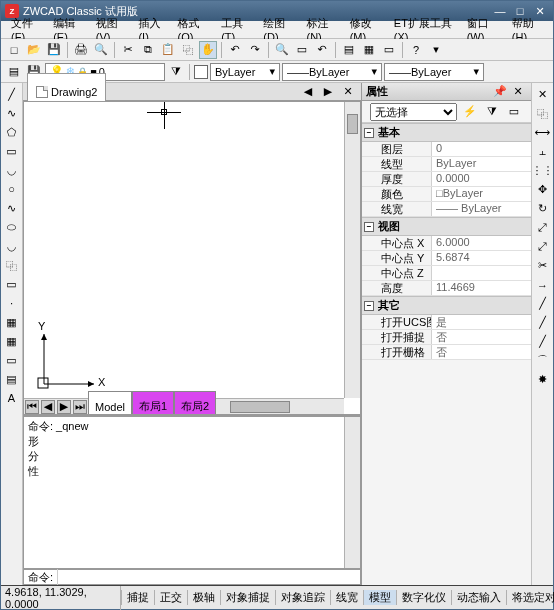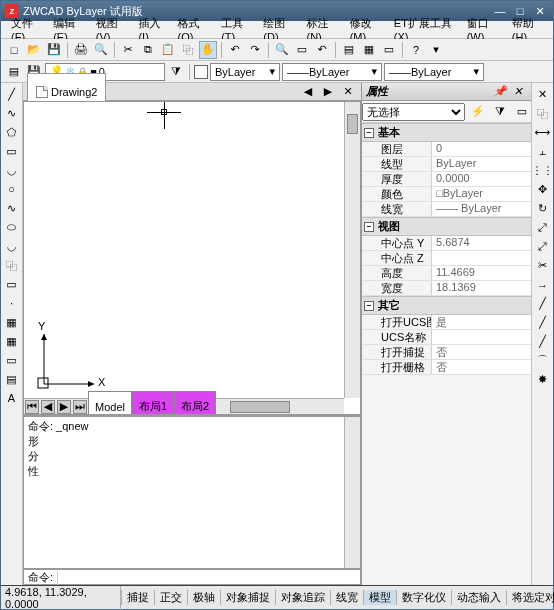--- a/index.html
+++ b/index.html
@@ -37,23 +37,23 @@
 .sbar-v { position:absolute; right:0; top:0; bottom:16px; width:16px; background:#e8e8e8; border-left:1px solid #b0b0b0; }
 .sbar-v .thumb { position:absolute; top:12px; left:2px; right:2px; height:20px; background:#c0c0c0; border:1px solid #888; }
 .sbar-h { position:absolute; left:0; right:16px; bottom:0; height:16px; background:#e8e8e8; border-top:1px solid #b0b0b0; display:flex; align-items:center; }
 .sbar-h .tabs { display:flex; align-items:center; height:100%; }
 .sbar-h .nav { width:14px; height:14px; border:1px solid #888; background:#d0d0d0; margin:0 1px; display:flex; align-items:center; justify-content:center; font-size:8px; cursor:pointer; }
 .sbar-h .sheet { padding:0 6px; border:1px solid #888; background:#fff; height:32px; display:flex; align-items:center; cursor:pointer; }
 .sbar-h .sheet.inactive { background:#d946ef; }
 .sbar-h .track { flex:1; position:relative; margin:0 14px; }
 .sbar-h .hthumb { height:12px; width:60px; background:#c0c0c0; border:1px solid #888; }
 .proppanel { width:170px; background:#f4f4f4; border-left:1px solid #999; display:flex; flex-direction:column; }
-.proppanel .phead { height:18px; background:linear-gradient(#e8e8e8,#d0d0d0); border-bottom:1px solid #999; display:flex; align-items:center; padding:0 4px;font-style:italic; }
+.proppanel .phead { height:18px; background:linear-gradient(#e8e8e8,#d0d0d0); border-bottom:1px solid #999; display:flex; align-items:center; padding:0 4px; }
 .proppanel .phead .t { flex:1; font-weight:bold; }
-.proppanel .selrow { height:22px; display:flex; align-items:center; padding:2px 0; gap:4px; border-bottom:1px solid #ccc; }
+.proppanel .selrow { height:22px; display:flex; align-items:center; padding:2px 8px; gap:4px; border-bottom:1px solid #ccc; }
 .proppanel .selrow select { flex:1; height:18px; font-size:11px; }
 .proppanel .pbody { flex:1; overflow:auto; }
 .pgroup { background:#e0e0e0; border-top:1px solid #c0c0c0; border-bottom:1px solid #c0c0c0; padding:1px 2px; display:flex; align-items:center; font-weight:bold; }
 .pgroup .tgl { width:10px; height:10px; border:1px solid #666; background:#fff; margin-right:4px; display:flex; align-items:center; justify-content:center; font-size:8px; line-height:8px; }
 .prow { display:flex; border-bottom:1px solid #e0e0e0; height:15px; }
 .prow .k { width:70px; padding-left:19px; background:#f4f4f4; border-right:1px solid #d0d0d0; white-space:nowrap; overflow:hidden; }
 .prow .v { flex:1; padding-left:4px; background:#fff; color:#666; white-space:nowrap; overflow:hidden; }
 .rtools { width:22px; background:#f0f0f0; border-left:1px solid #c0c0c0; display:flex; flex-direction:column; padding-top:2px; gap:1px; align-items:center; }
 .cmdarea { height:170px; display:flex; flex-direction:column; border-top:1px solid #999; }
 .cmdout { flex:1; background:#fff; border:1px solid #999; padding:2px 4px; font-family:monospace; font-size:11px; overflow:auto; white-space:pre-wrap; position:relative; }
@@ -68,21 +68,21 @@
 .status .sbtn.active { background:#cde; }
 svg { display:block; }
 </style>
 </head>
 <body>
 
 <div class="window">
 
   <div class="titlebar">
     <div class="logo">Z</div>
-    <div class="title">ZWCAD ByLayer 试用版</div>
+    <div class="title">ZWCAD Classic 试用版</div>
     <div class="wbtn">
         <span>—</span>
       </div>
     <div class="wbtn">
         <span>□</span>
       </div>
     <div class="wbtn">
         <span>✕</span>
       </div>
   </div>
@@ -376,46 +376,42 @@
           </div>
           <div class="prow">
             <div class="k">线宽</div>
             <div class="v">—— ByLayer</div>
           </div>
           <div class="pgroup">
             <span class="tgl">−</span>
             <span>视图</span>
           </div>
           <div class="prow">
+            <div class="k">中心点 X</div>
+            <div class="v">6.0000</div>
+          </div>
+          <div class="prow">
             <div class="k">中心点 Y</div>
             <div class="v">5.6874</div>
           </div>
           <div class="prow">
             <div class="k">中心点 Z</div>
             <div class="v"></div>
           </div>
           <div class="prow">
             <div class="k">高度</div>
             <div class="v">11.4669</div>
-          </div>
-          <div class="prow">
-            <div class="k">宽度</div>
-            <div class="v">18.1369</div>
           </div>
           <div class="pgroup">
             <span class="tgl">−</span>
             <span>其它</span>
           </div>
           <div class="prow">
             <div class="k">打开UCS图标</div>
             <div class="v">是</div>
-          </div>
-          <div class="prow">
-            <div class="k">UCS名称</div>
-            <div class="v"></div>
           </div>
           <div class="prow">
             <div class="k">打开捕捉</div>
             <div class="v">否</div>
           </div>
           <div class="prow">
             <div class="k">打开栅格</div>
             <div class="v">否</div>
           </div>
         </div>

